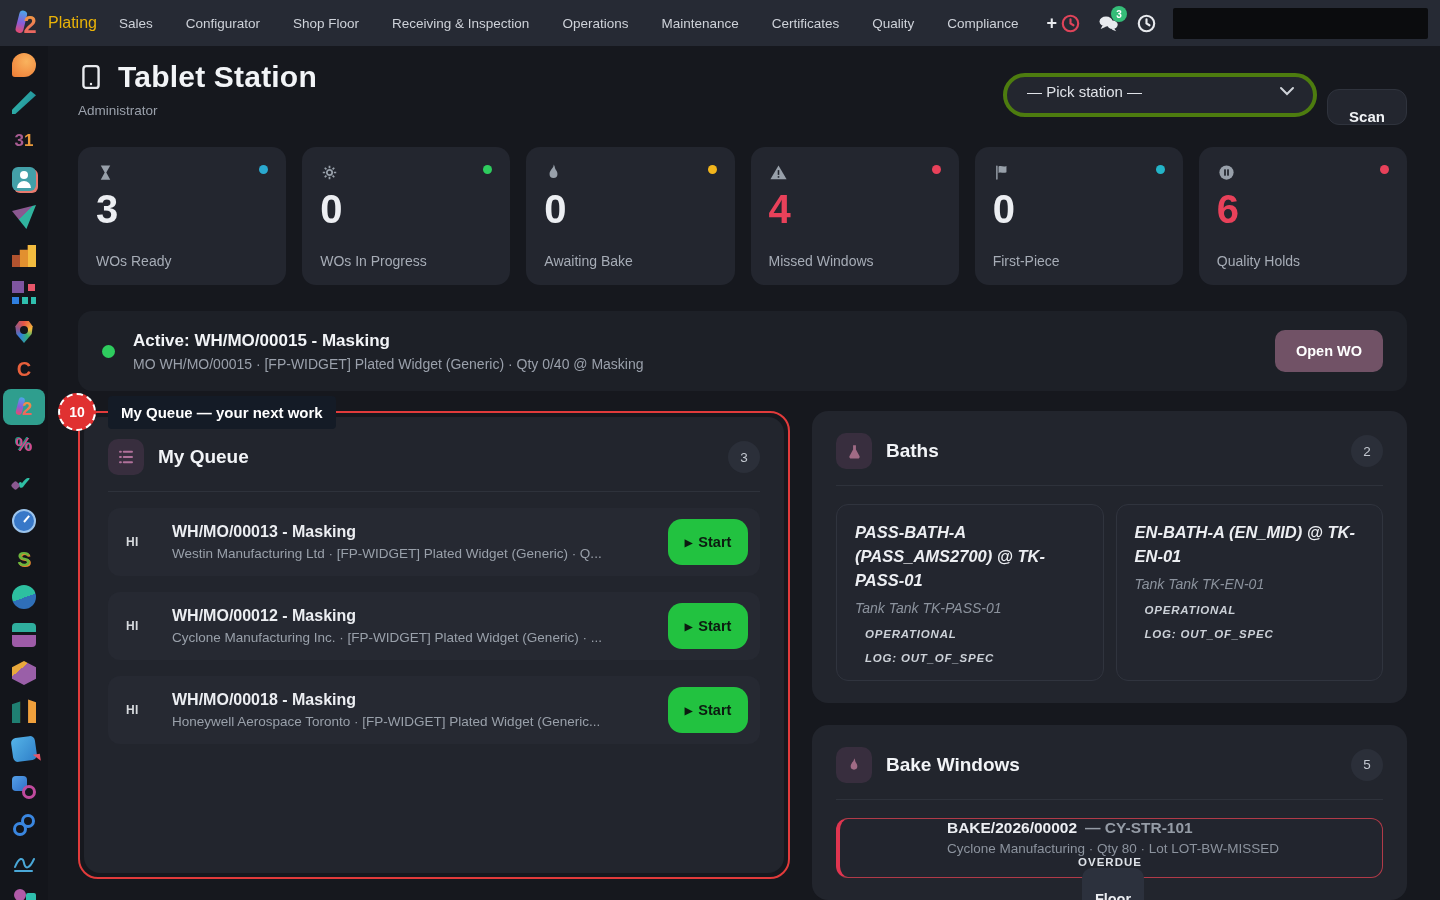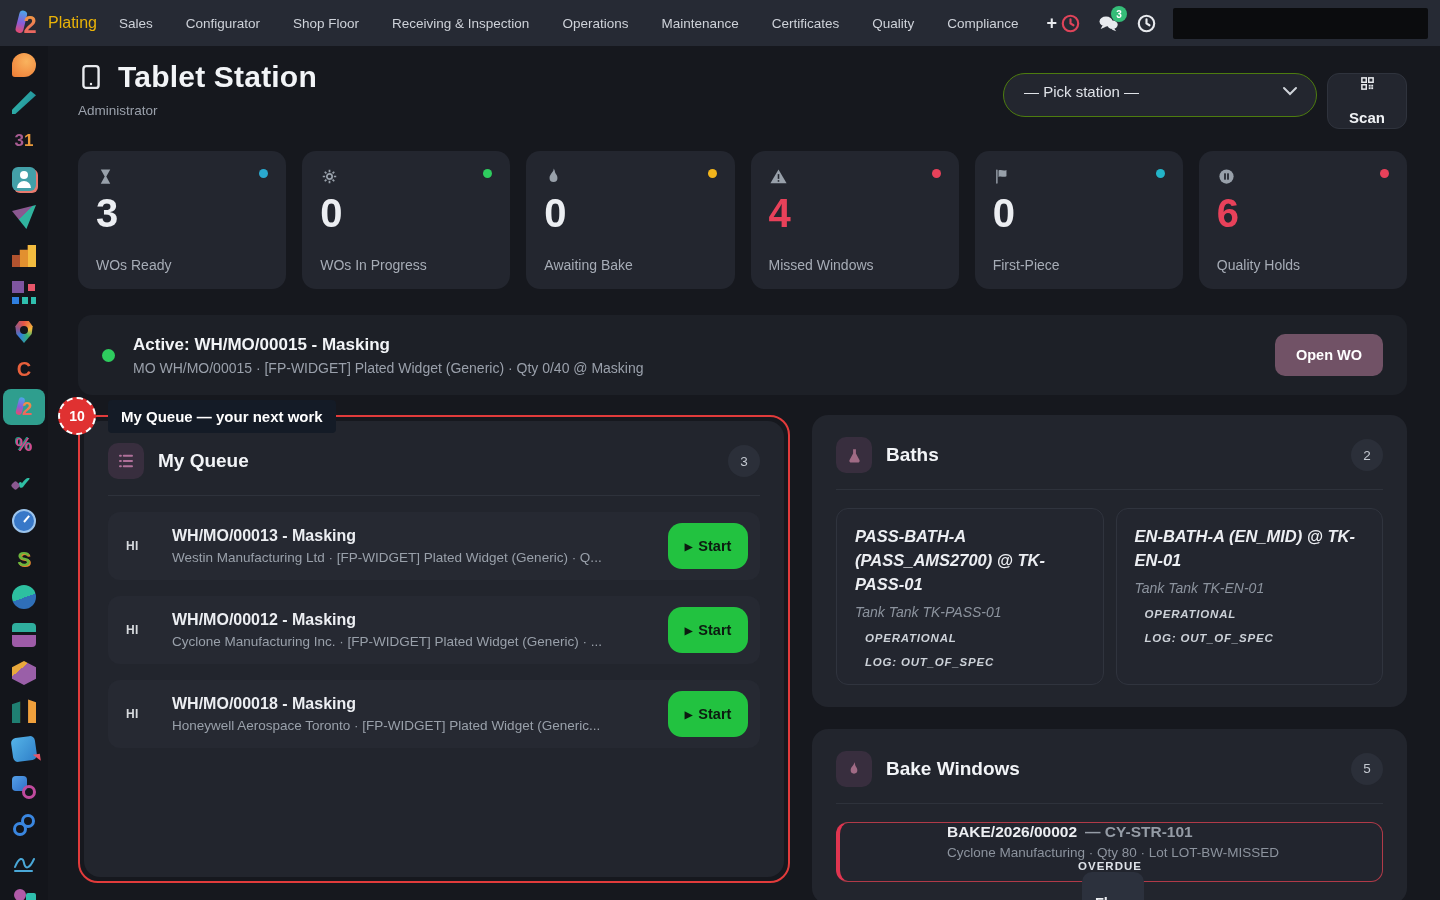--- a/index.html
+++ b/index.html
@@ -71,28 +71,28 @@
   .ic-extra::before { content:""; position:absolute; left:2px; top:0; width:12px; height:12px; background:#b05ba8; border-radius:50%; }
   .ic-extra::after { content:""; position:absolute; right:0; top:4px; width:10px; height:10px; background:#2fbfae; border-radius:2px; }
   
   .main { position:absolute; top:46px; left:48px; width:1392px; height:854px; padding:14px 33px 0 30px; }
   .page-header { display:flex; align-items:flex-start; }
   .title-row { display:flex; align-items:center; gap:14px; }
   .page-title { font-size:30px; font-weight:800; color:#f2f4f7; letter-spacing:.2px; }
   .page-sub { font-size:13.5px; color:#9aa0ab; margin-top:9px; }
   .header-right { margin-left:auto; display:flex; gap:10px; align-items:flex-start; margin-top:13px; }
   .station-select {
-    width:314px; height:44px; background:#23262f; border:1px solid #4d7c0f; border-radius:22px;
+    width:314px; height:44px; background:#23262f; border:4px solid #4d7c0f; border-radius:22px;
     display:flex; align-items:center; padding:0 18px 8px 20px; cursor:pointer;
   }
   .station-select .sel-label { font-size:15px; color:#dfe2e8; }
   .station-select svg { margin-left:auto; }
   .scan-btn {
-    width:80px; height:56px; background:#23262f; border:1px solid #2f333d; border-radius:12px;
-    display:flex; flex-direction:column; align-items:center; justify-content:center; gap:18px; cursor:pointer;
+    width:80px; height:36px; background:#23262f; border:1px solid #2f333d; border-radius:12px;
+    display:flex; flex-direction:column; align-items:center; justify-content:center; gap:18px; cursor:pointer;margin-top:16px;
   }
   .scan-btn .scan-label { font-size:15px; font-weight:700; color:#f0f2f5; }
   
   .stats { display:flex; gap:16px; margin-top:22px; }
   .stat {
     flex:1; height:138px; background:#23262f; border-radius:14px; padding:16px 18px;
     display:flex; flex-direction:column; cursor:pointer;
   }
   .stat-top { display:flex; align-items:flex-start; }
   .stat-dot { width:9px; height:9px; border-radius:50%; margin-left:auto; margin-top:2px; }

